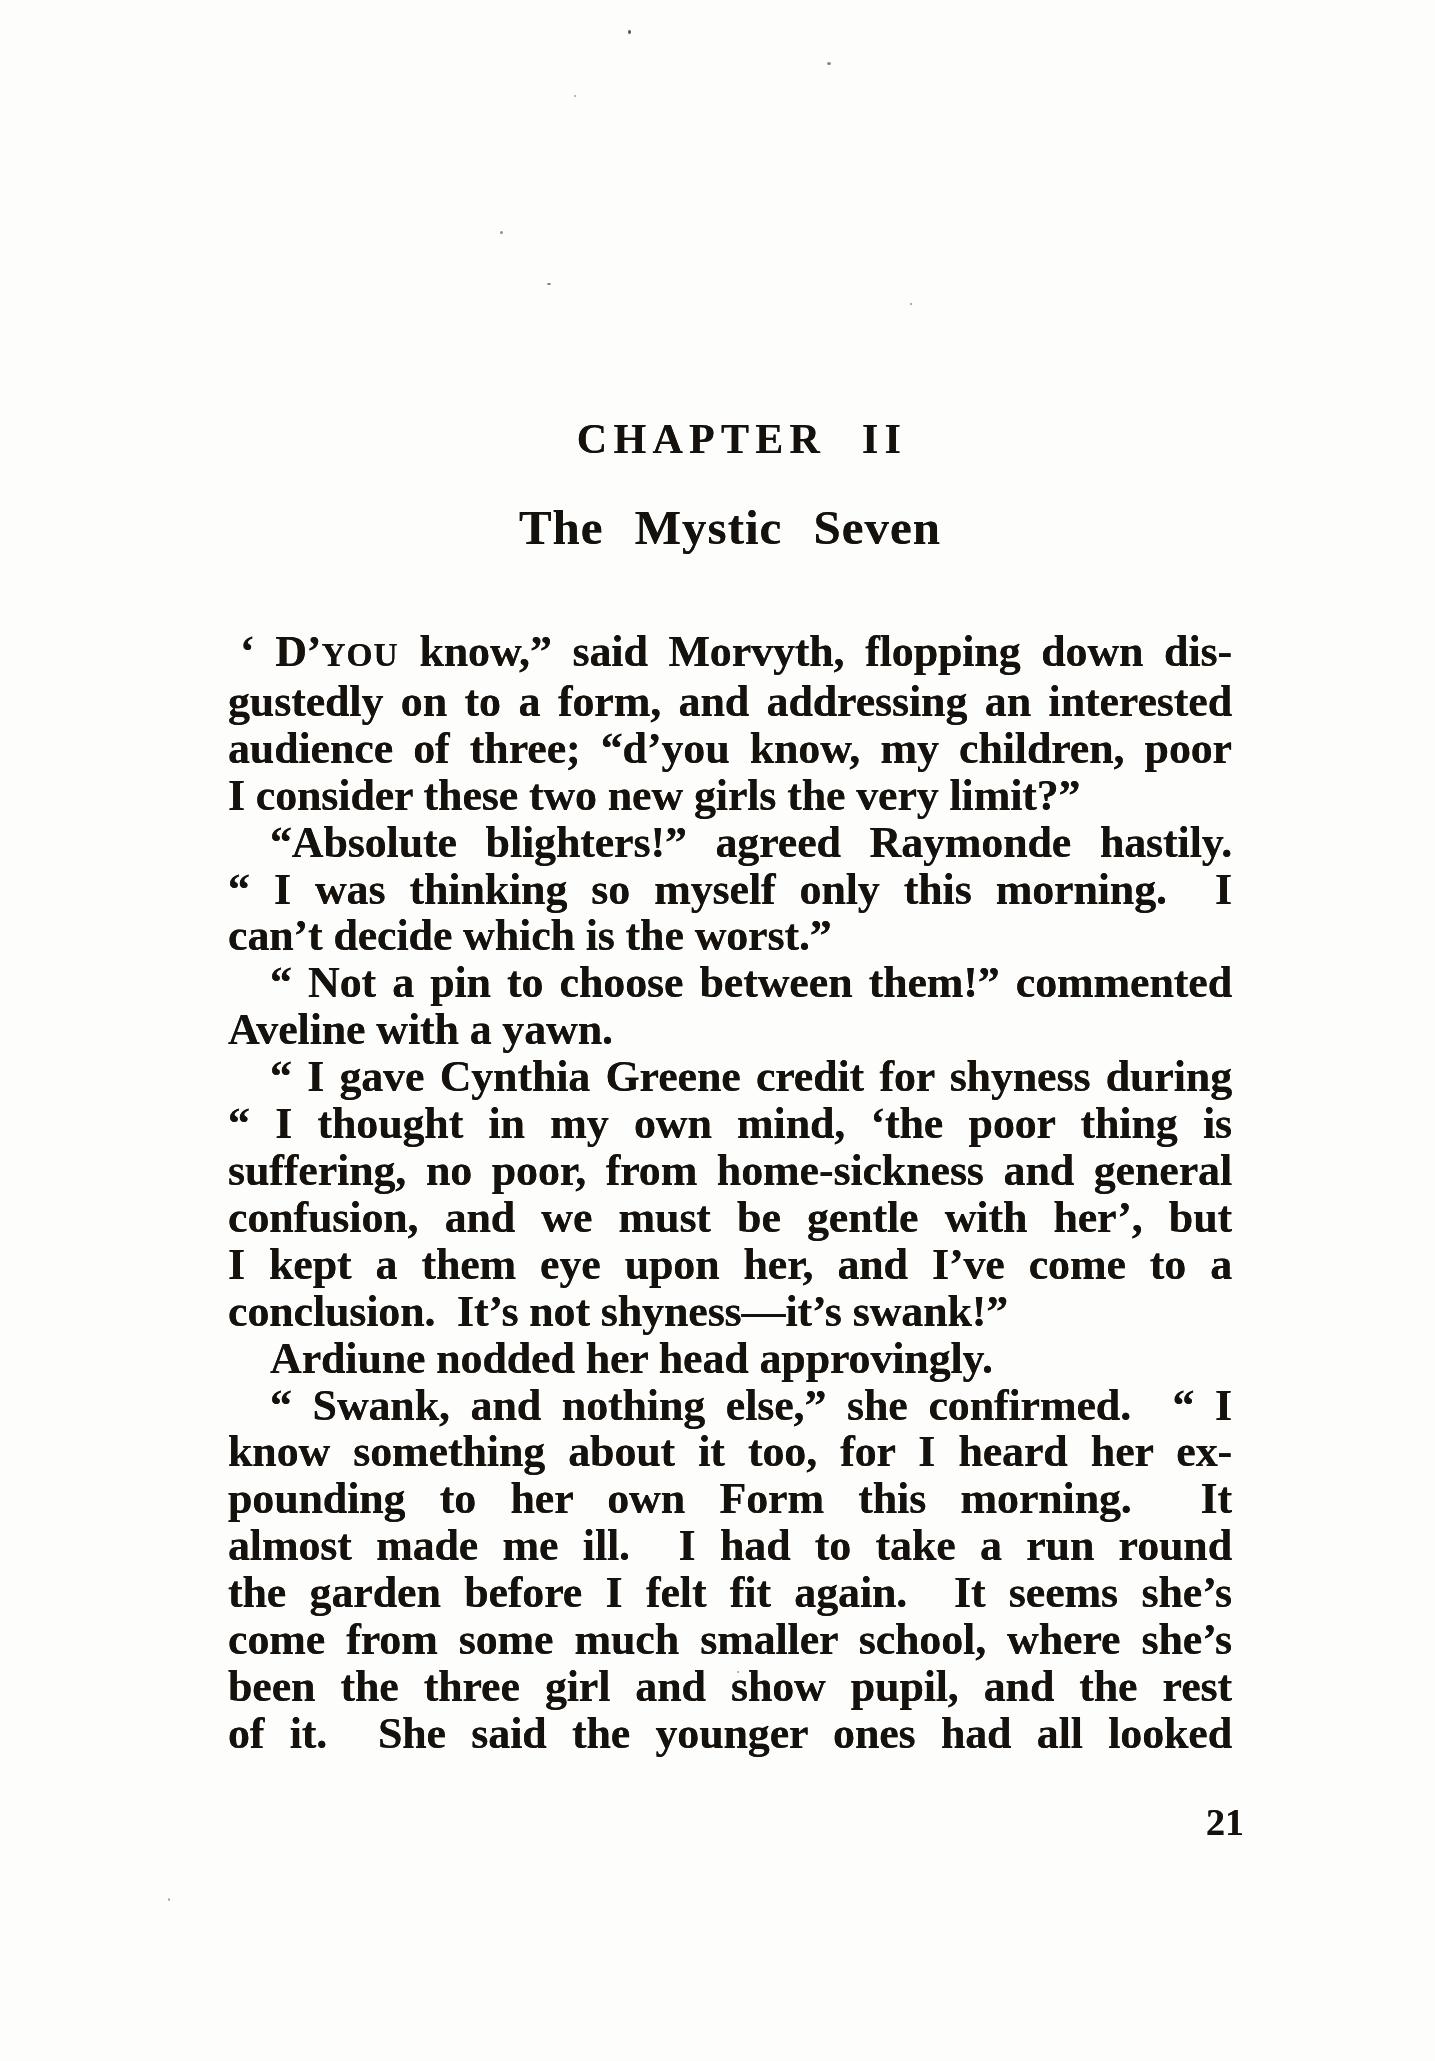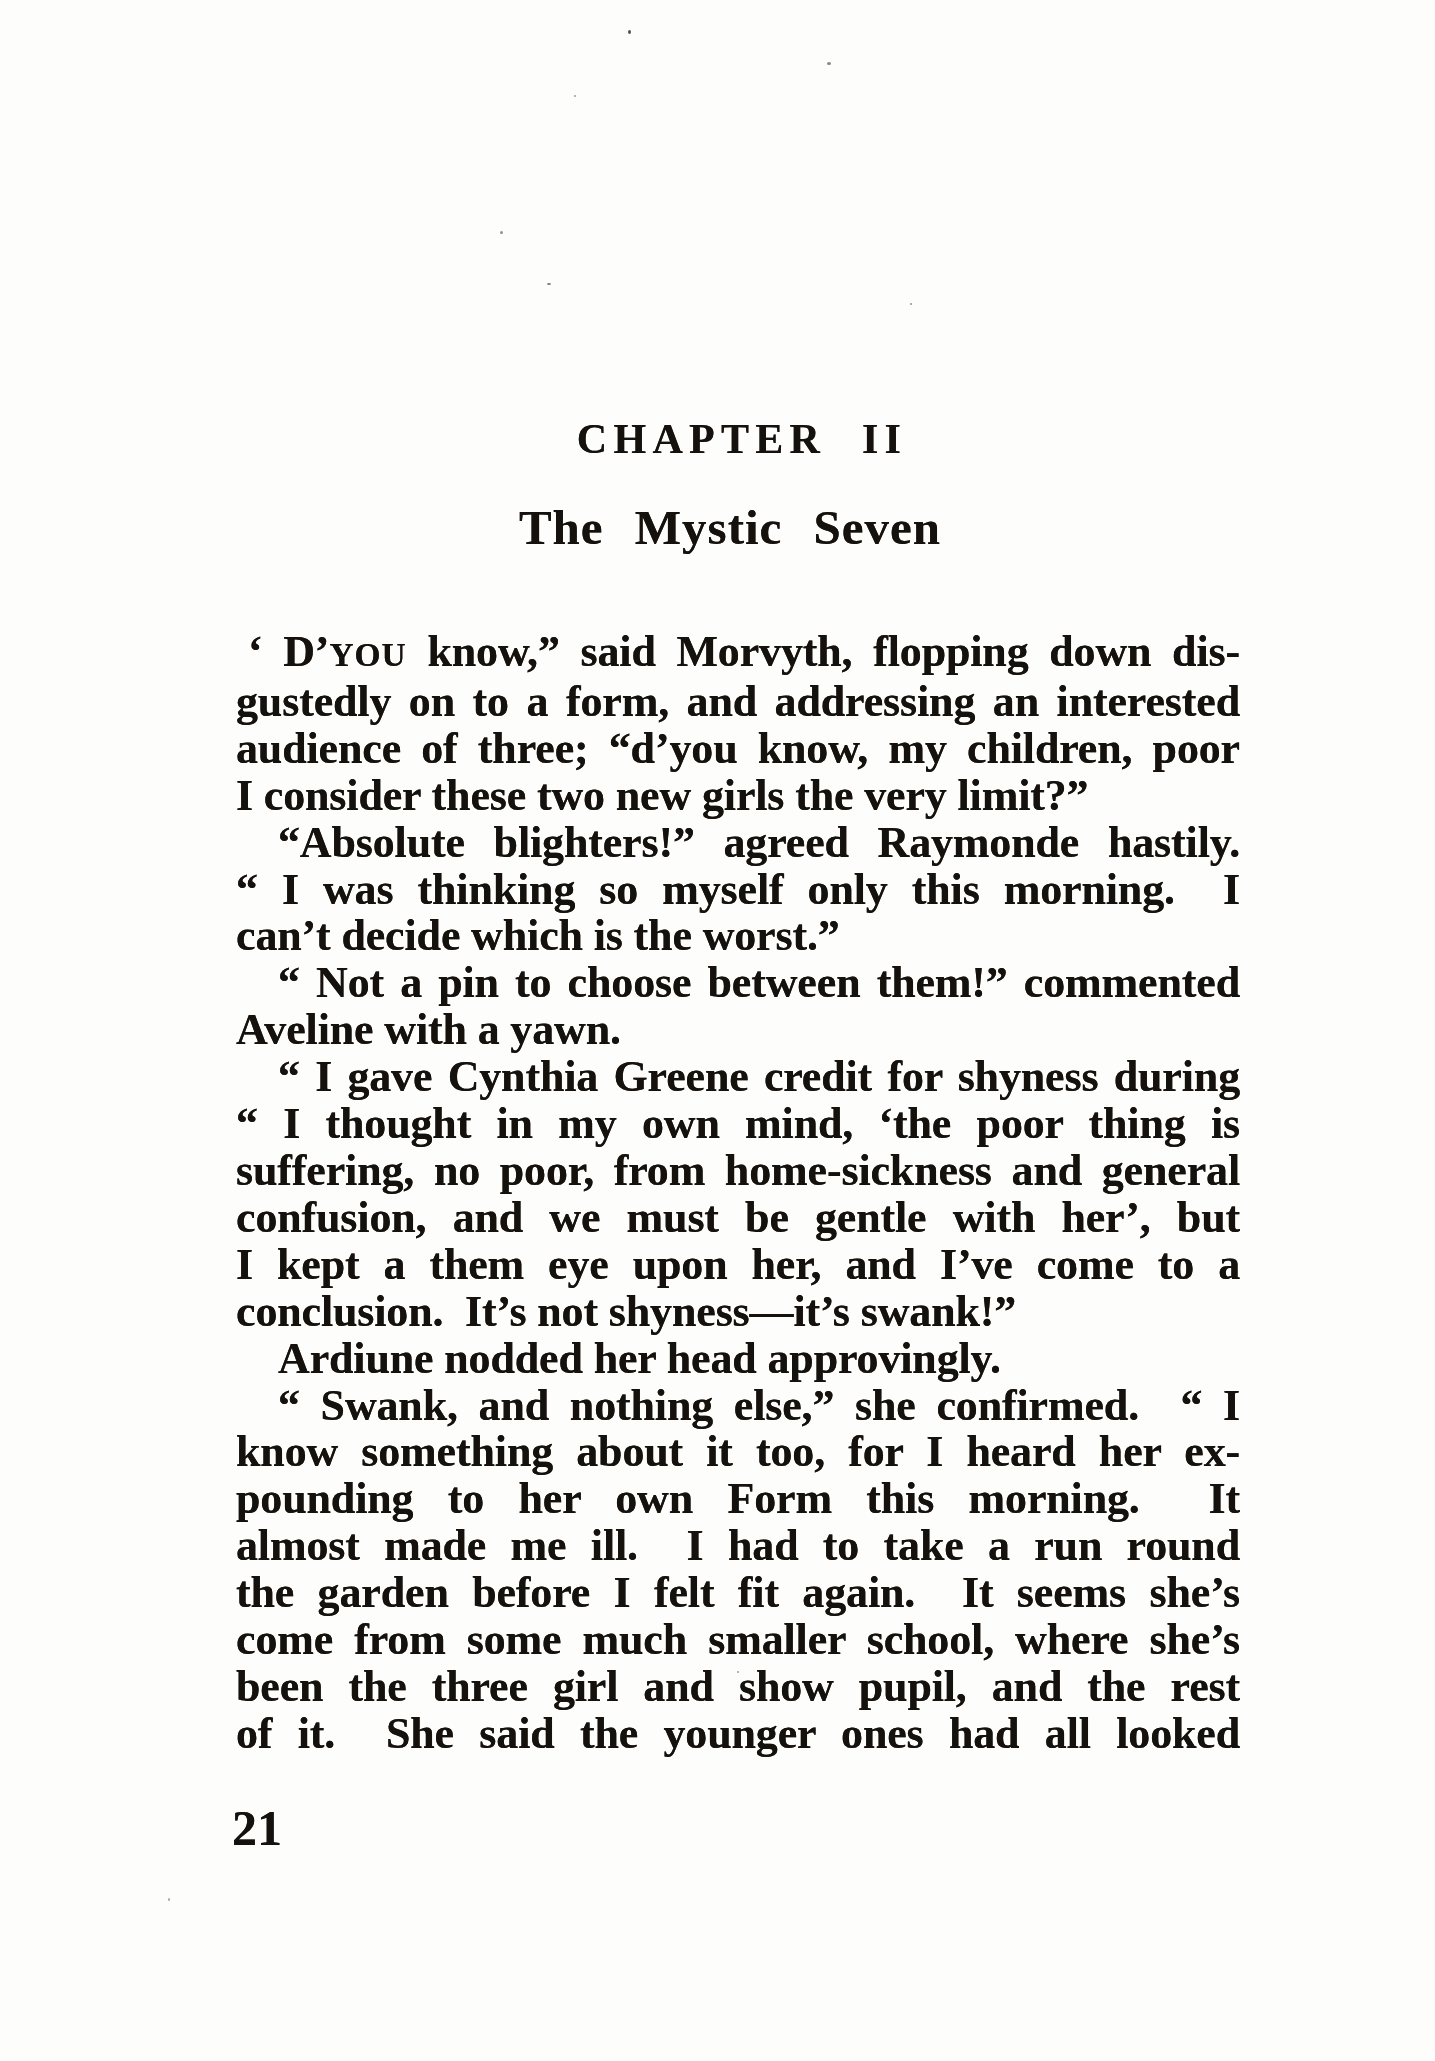--- a/index.html
+++ b/index.html
@@ -52,45 +52,44 @@
   }
   .bodytext {
     position: absolute;
     top: 629px;
     left: 0;
     width: 100%;
     font-size: 44px;
     font-weight: 700;
     line-height: 46.9px;
     letter-spacing: -0.15px;
-    margin-left: 8px;
   }
   .bodytext p.line {
     margin: 0;
     padding: 0;
     white-space: normal;
   }
   .j {
     text-align: justify;
     text-align-last: justify;
   }
   .ind  { text-indent: 42px; }
   .ind1 { text-indent: 12px; }
   .sc {
     text-transform: uppercase;
     font-size: 0.76em;
     letter-spacing: 0.03em;
   }
   .pageno {
     position: absolute;
     top: 1803px;
-    left: 4px;
+    left: 12px;
     width: 100%;
-    text-align: left;
-    font-size: 50px;
+    text-align: right;
+    font-size: 38px;
     font-weight: 700;
     line-height: 1;
   }
   .speck {
     position: absolute;
     background: #2b2620;
     border-radius: 50%;
   }
 </style>
 </head>

